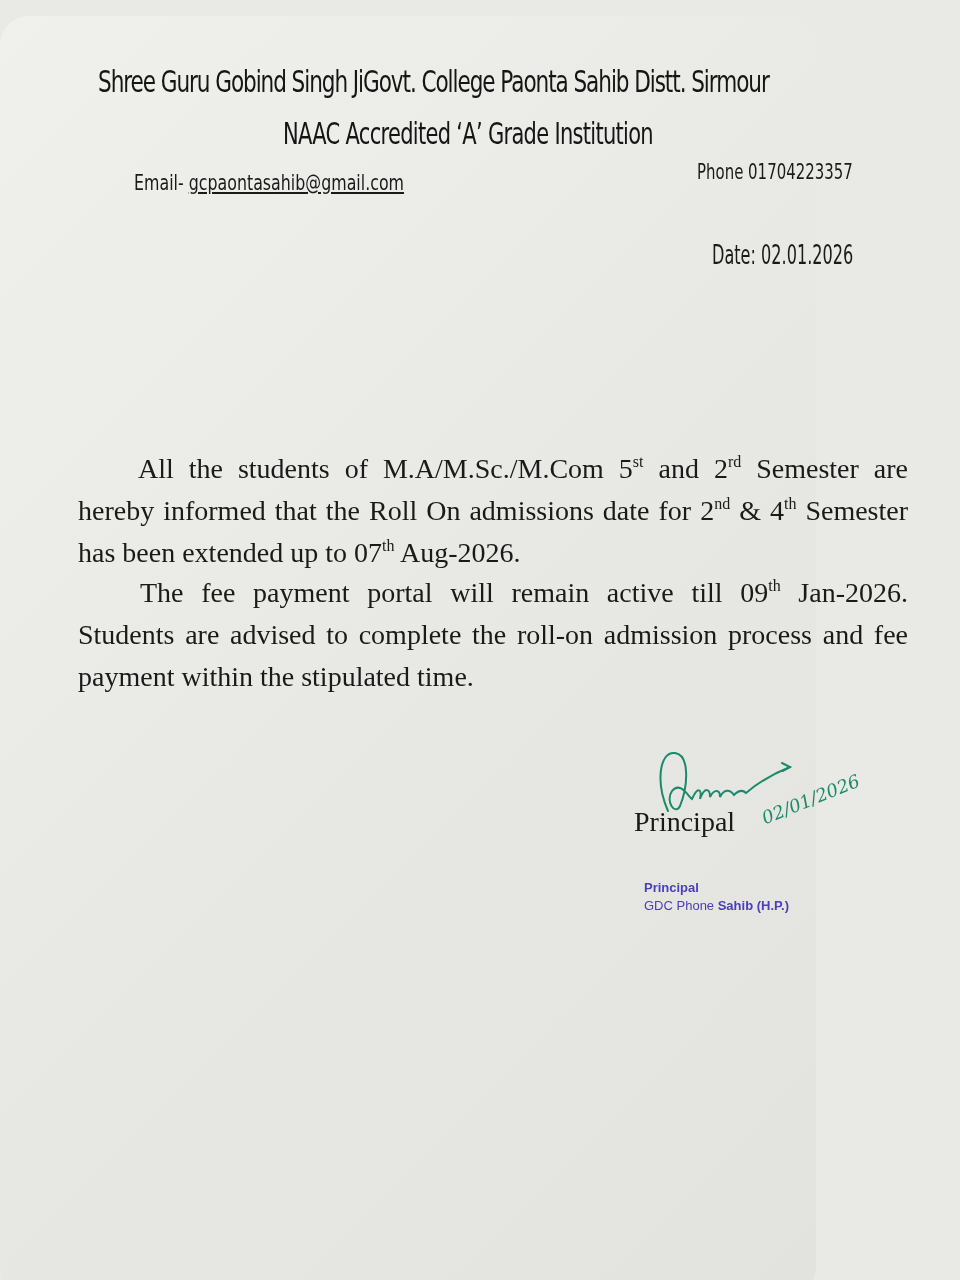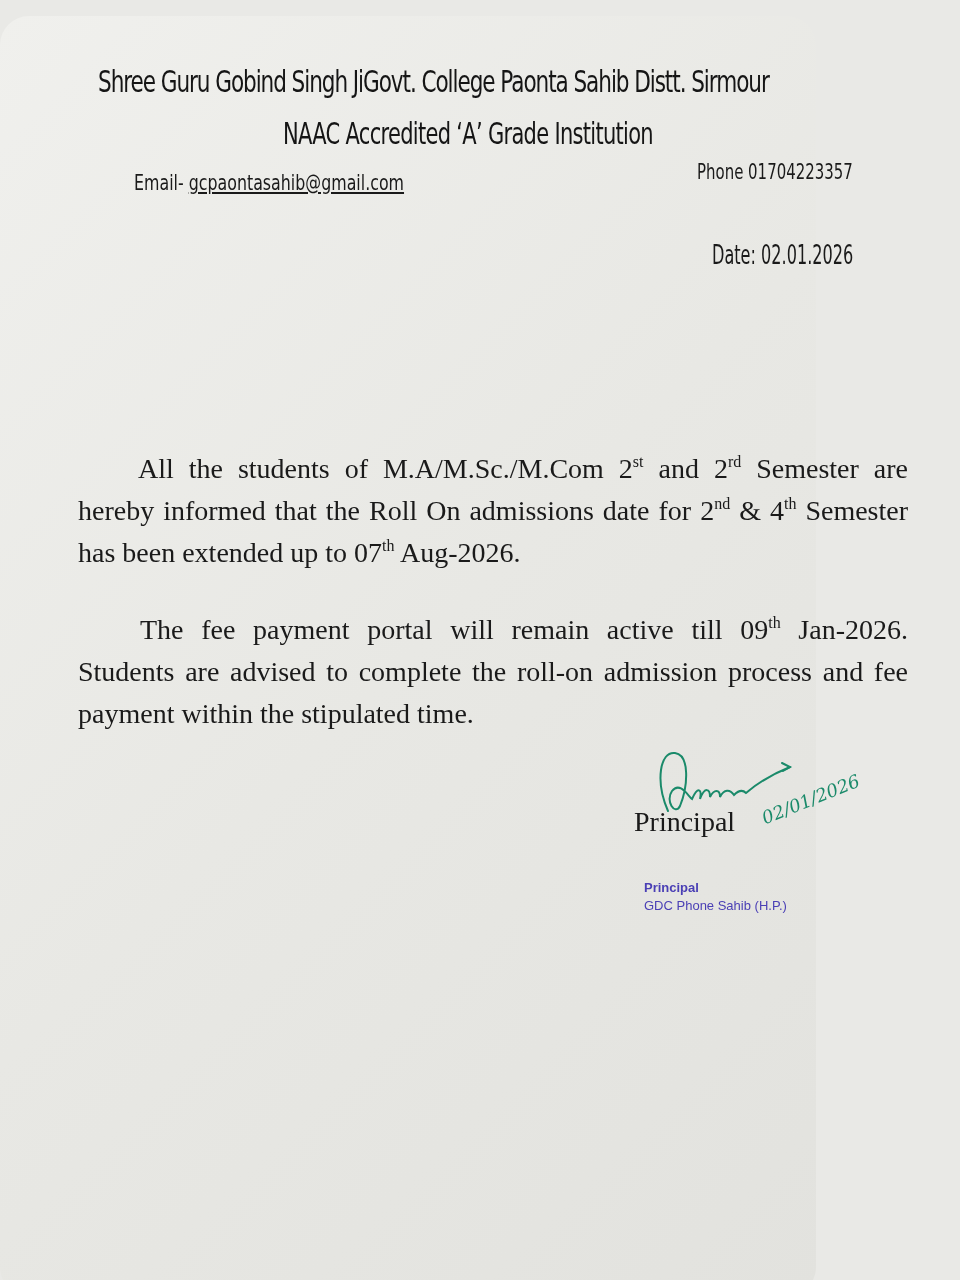--- a/index.html
+++ b/index.html
@@ -58,21 +58,21 @@
     font-weight: bold; font-size: 28px;
     text-decoration: underline; text-underline-offset: 4px;
     white-space: nowrap; color: #161616;
   }
   .para {
     position: absolute; left: 78px; width: 830px;
     font-size: 28px; line-height: 42px;
     text-align: justify; color: #1a1a1a;
   }
   .p1 { top: 432px; text-indent: 60px; }
-  .p2 { top: 556px; text-indent: 62px; margin-top: 37px; }
+  .p2 { top: 556px; text-indent: 62px; }
   .para sup { font-size: 16px; line-height: 0; vertical-align: 11px; font-family: Liberation Serif, serif; }
   .sig-title {
     position: absolute; left: 634px; top: 790px;
     font-size: 28px; white-space: nowrap; color: #1a1a1a;
   }
   .sig-inst {
     position: absolute; left: 634px; top: 830px;
     font-size: 30px; white-space: nowrap; color: #1a1a1a;
   }
   .stamp1 {
@@ -80,42 +80,42 @@
     font-family: "Liberation Sans", sans-serif;
     font-size: 13px; font-weight: bold; color: #4a3fb5;
     white-space: nowrap;
   }
   .stamp2 {
     position: absolute; left: 644px; top: 882px;
     font-family: "Liberation Sans", sans-serif;
     font-size: 13px; color: #4a3fb5;
     white-space: nowrap;
   }
-  .stamp2 b { font-weight: normal; }
+  .stamp2 b { font-weight: bold; }
   .signature {
     position: absolute; left: 650px; top: 725px; width: 230px; height: 100px;
   }
 </style>
 </head>
 <body>
 
 <div class="paper">
 
   <div class="hdr-line1">Shree Guru Gobind Singh JiGovt. College Paonta Sahib Distt. Sirmour</div>
   <div class="hdr-line2">NAAC Accredited ‘A’ Grade Institution</div>
 
   <div class="email">
     <span>Email- </span><span class="addr">gcpaontasahib@gmail.com</span>
   </div>
   <div class="phone">Phone 01704223357</div>
 
   <div class="date">Date: 02.01.2026</div>
 
 
-  <div class="para p1"><span>All the students of M.A/M.Sc./M.Com 2</span><sup>st</sup><span> and 2</span><sup>rd</sup><span> Semester are hereby informed that the Roll On admissions date for 2</span><sup>nd</sup><span> &amp; 4</span><sup>th</sup><span> Semester has been extended up to 07</span><sup>th</sup><span> Aug-2026.</span></div>
+  <div class="para p1"><span>All the students of M.A/M.Sc./M.Com 5</span><sup>st</sup><span> and 2</span><sup>rd</sup><span> Semester are hereby informed that the Roll On admissions date for 2</span><sup>nd</sup><span> &amp; 4</span><sup>th</sup><span> Semester has been extended up to 07</span><sup>th</sup><span> Aug-2026.</span></div>
 
   <div class="para p2"><span>The fee payment portal will remain active till 09</span><sup>th</sup><span> Jan-2026. Students are advised to complete the roll-on admission process and fee payment within the stipulated time.</span></div>
 
   <svg class="signature" viewBox="0 0 230 100">
     <g fill="none" stroke="#1a8a6a" stroke-width="2" stroke-linecap="round">
       <path d="M18 70 C 5 40, 10 10, 25 12 C 40 14, 38 45, 30 65 C 25 75, 15 60, 22 50 C 30 40, 38 55, 42 58 C 48 45, 52 48, 50 58 C 55 45, 60 48, 60 56 C 64 48, 70 48, 70 56 C 74 48, 80 48, 84 54 C 88 50, 92 48, 96 52 C 110 40, 125 32, 140 26"></path>
       <path d="M132 22 L140 26 L133 30"></path>
     </g>
     <text x="105" y="68" fill="#1a8a6a" font-family="DejaVu Serif, serif" font-size="18" font-style="italic" transform="rotate(-22 150 50)">02/01/2026</text>
   </svg>

